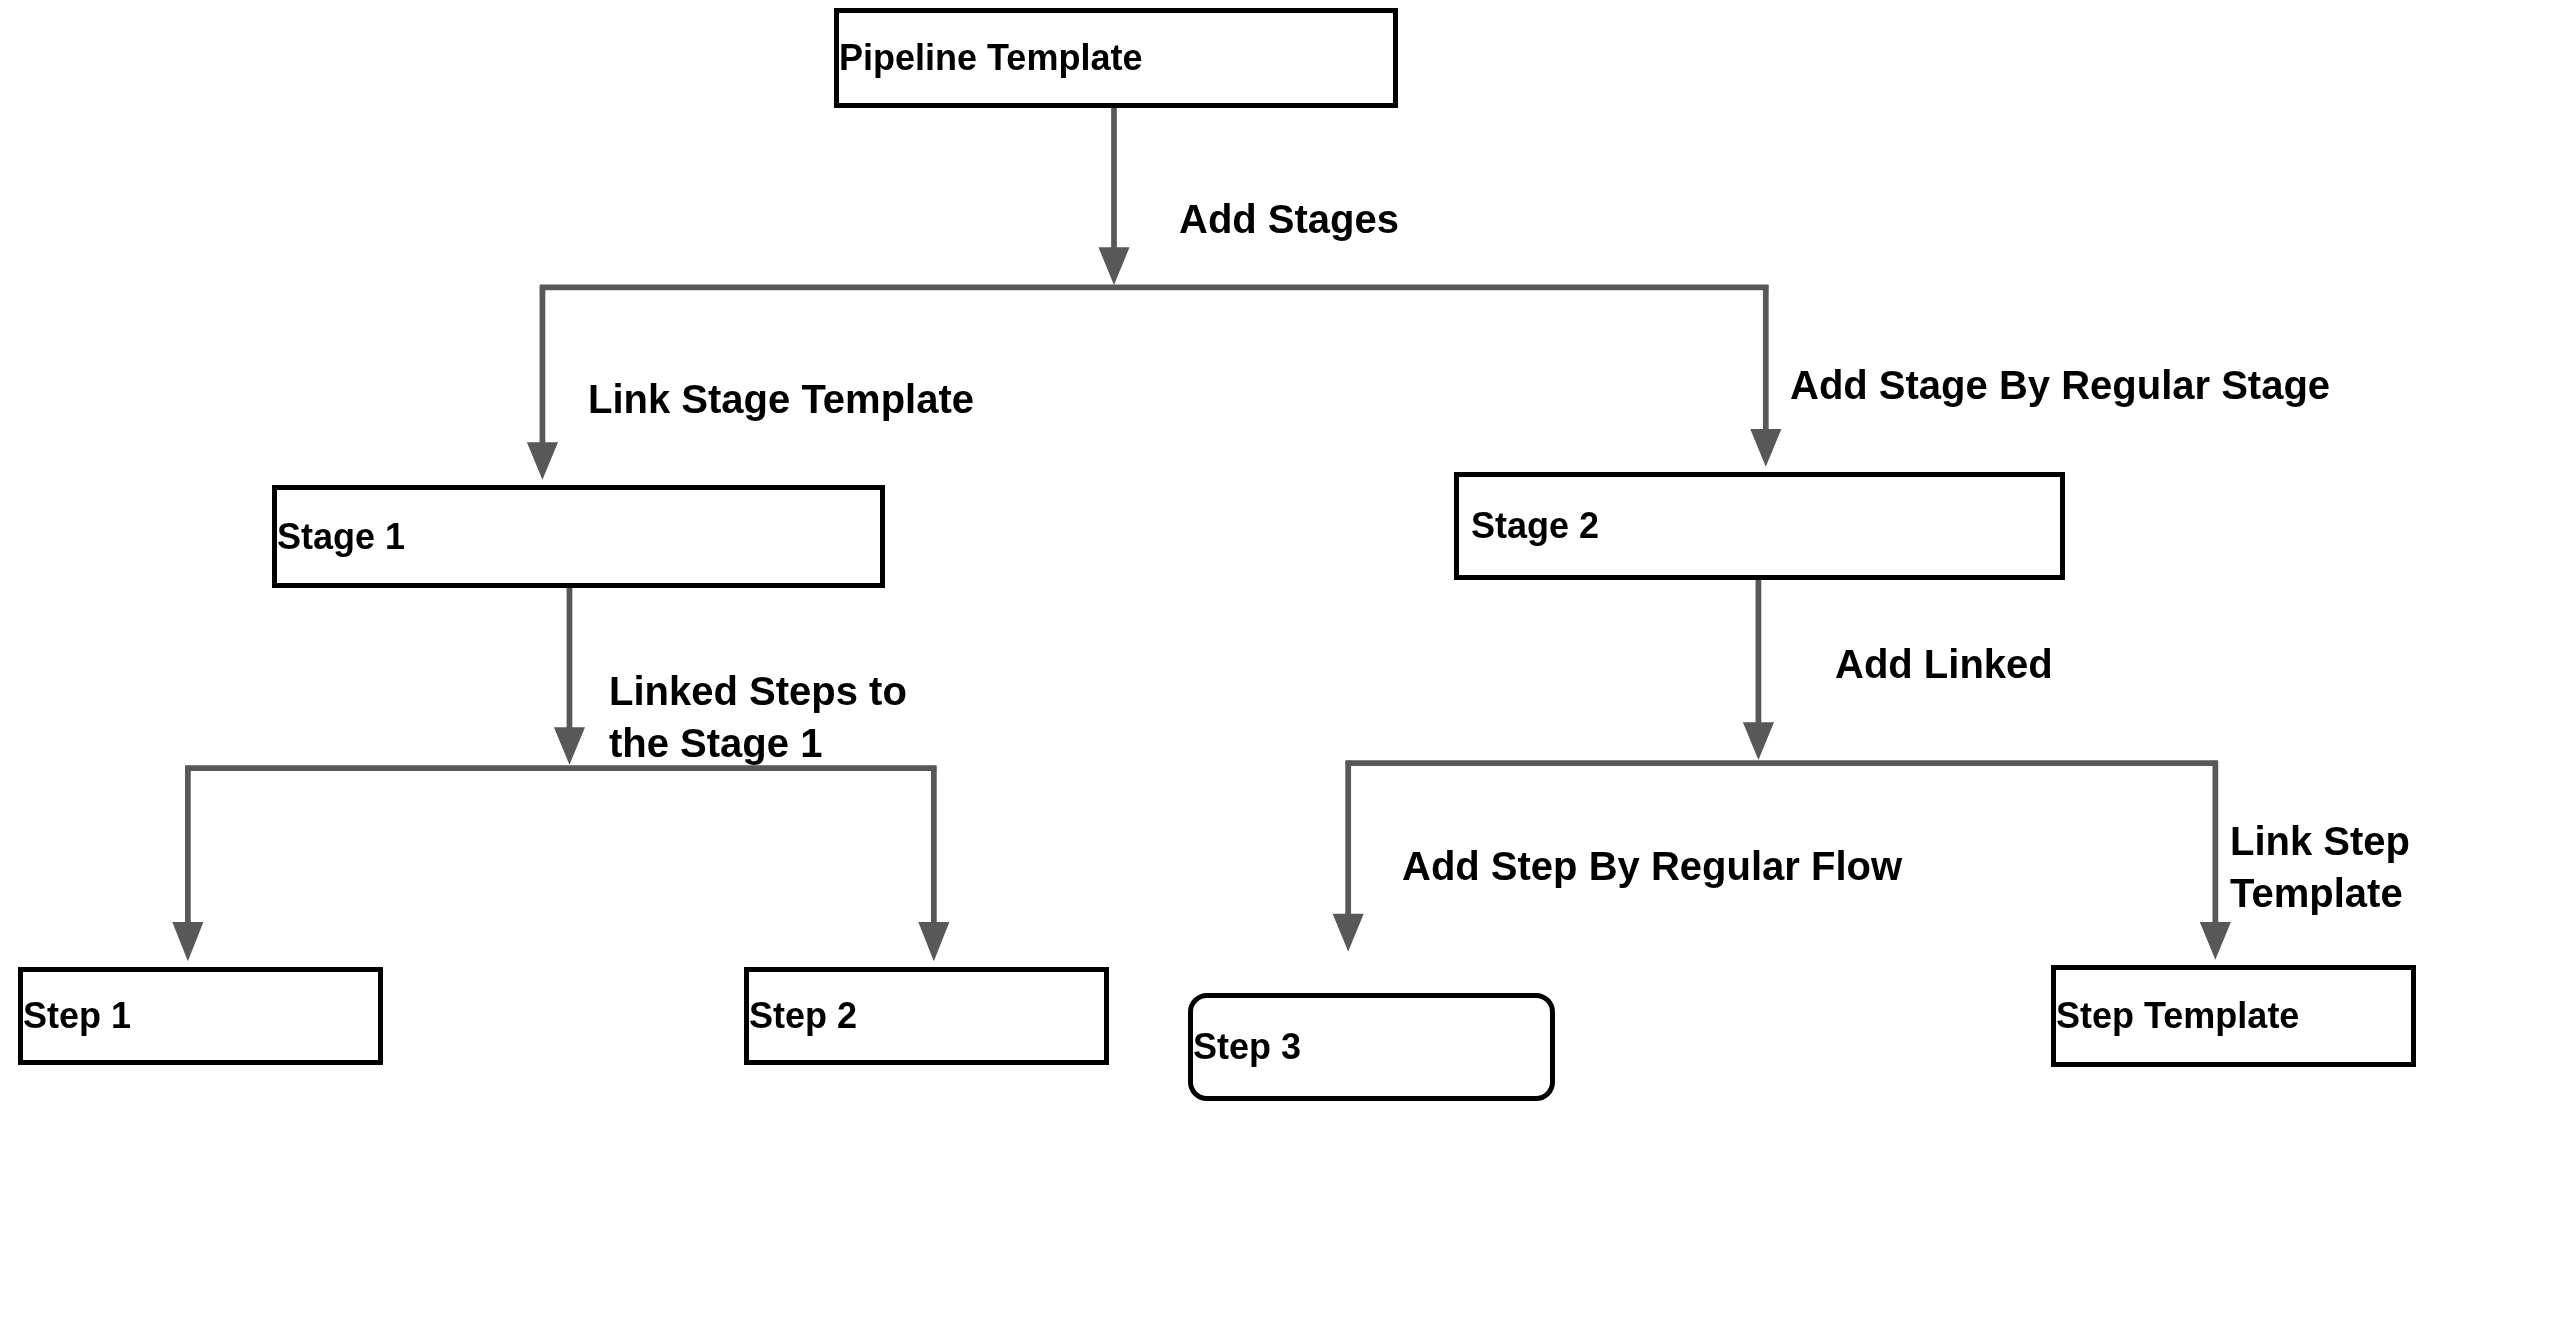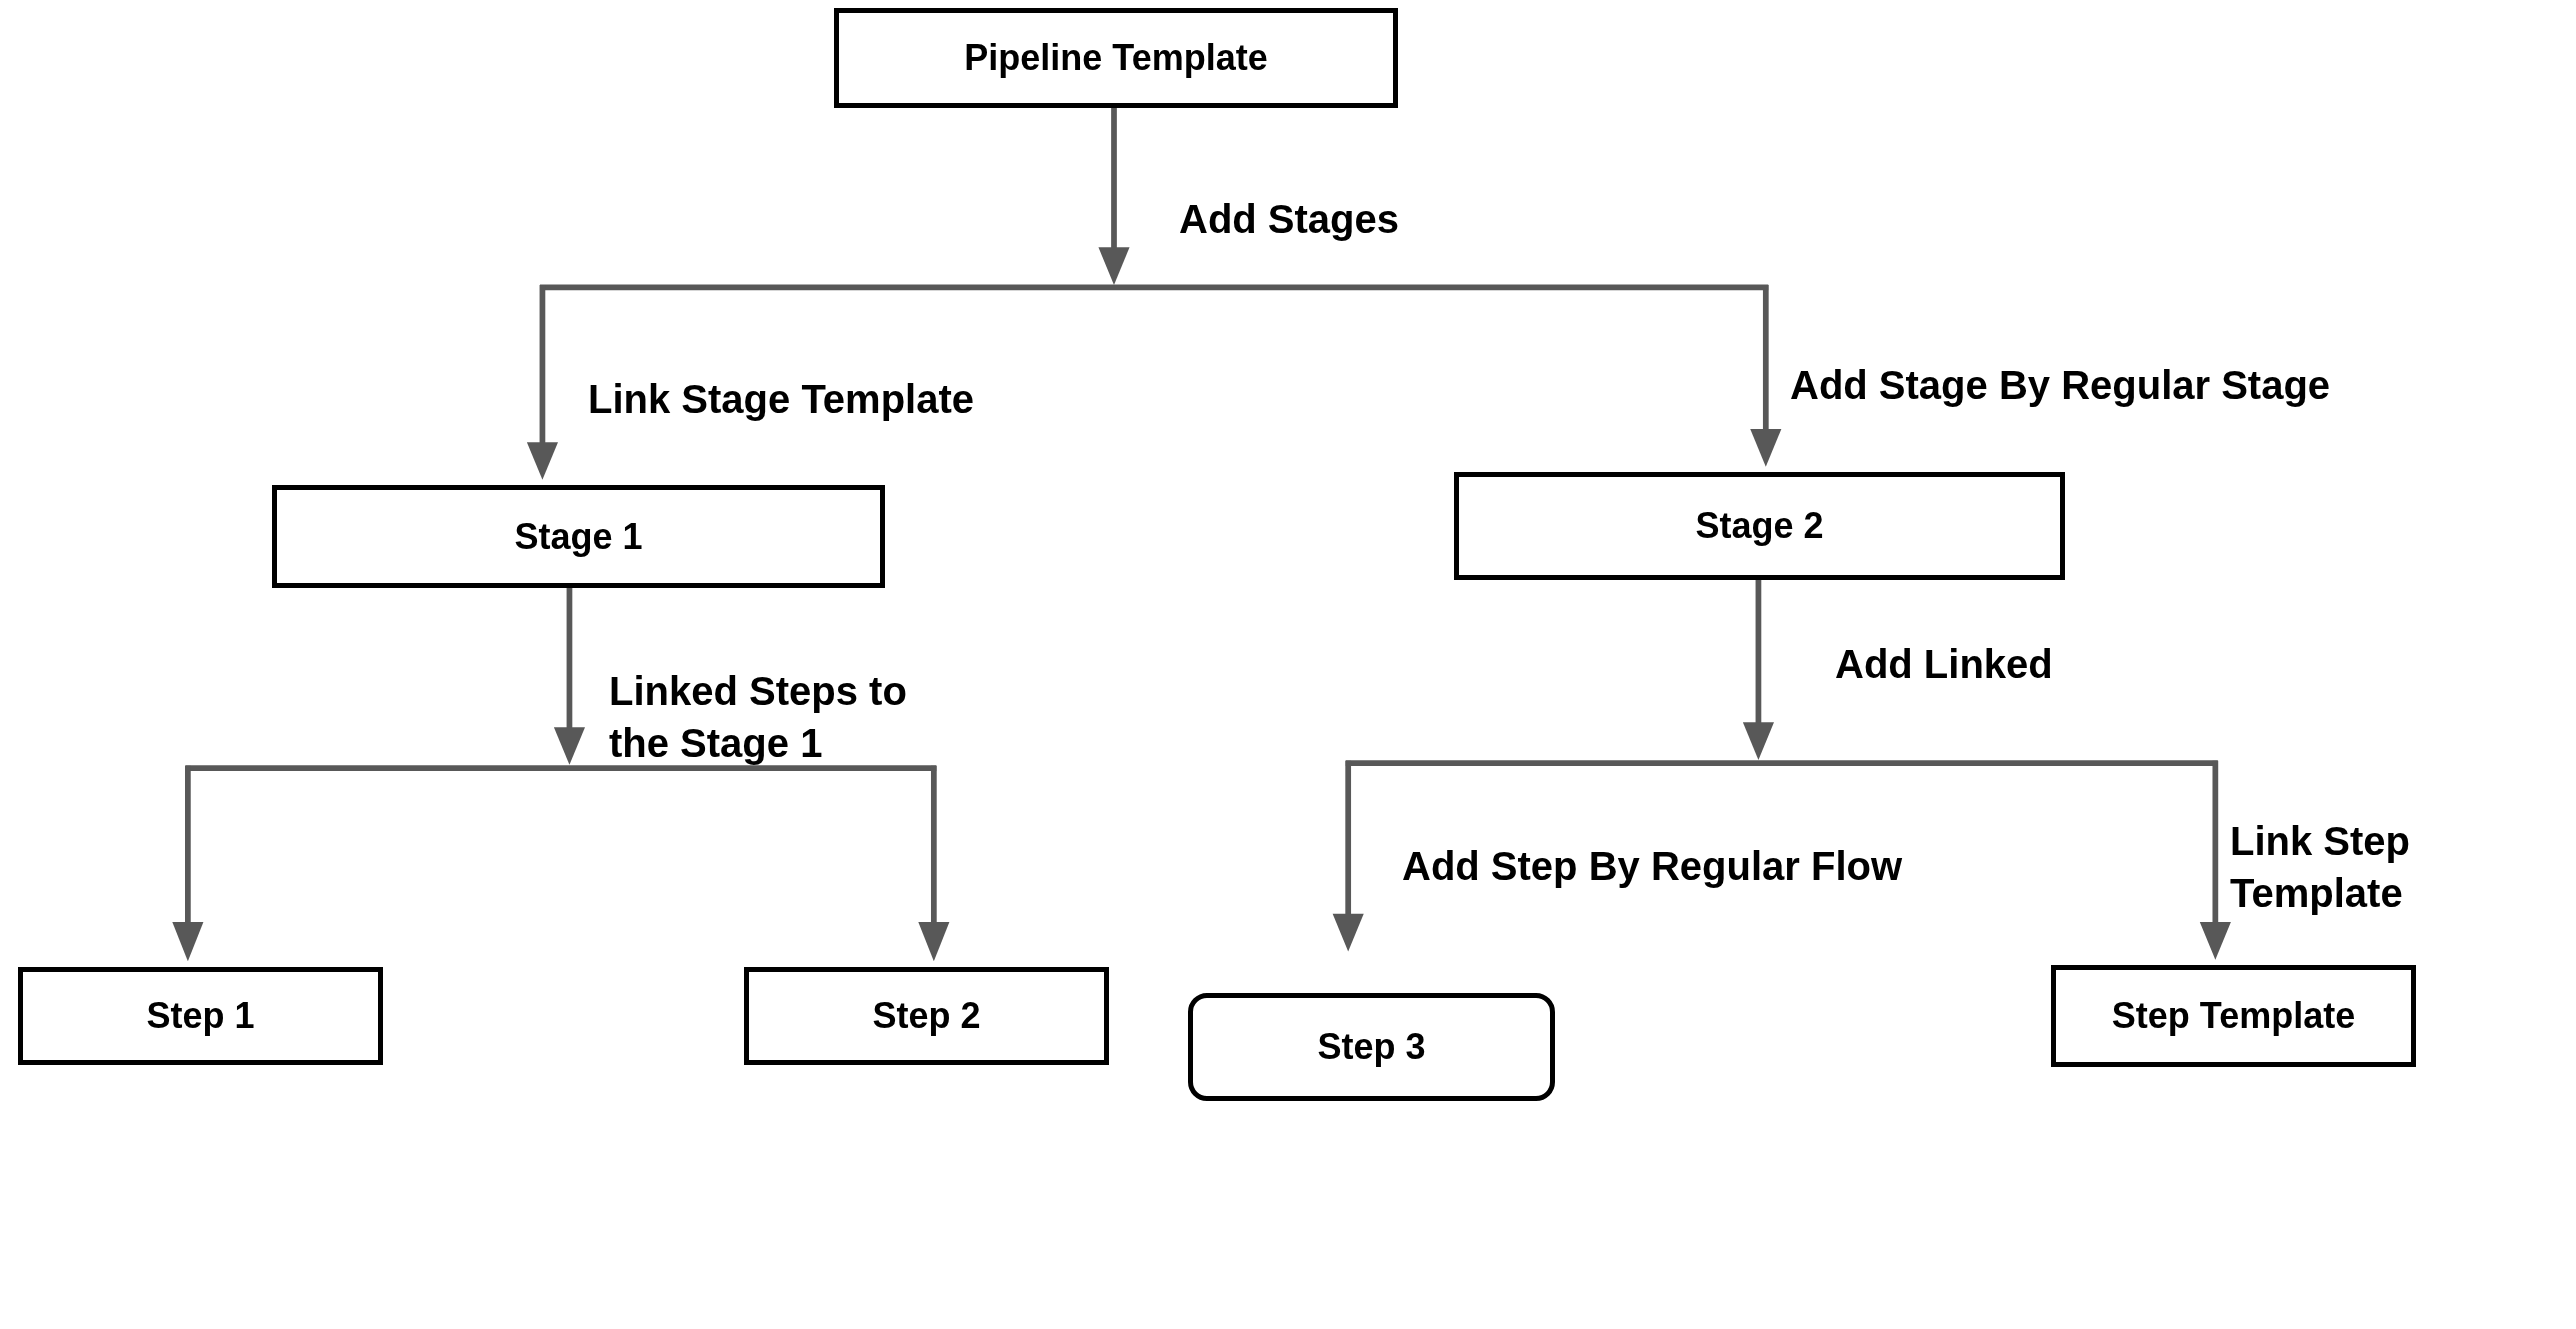--- a/index.html
+++ b/index.html
@@ -34,21 +34,21 @@
     stroke-width: 7;
     fill: none;
   }
   .arrowhead { fill: var(--connector); stroke: none; }
   .node {
     position: absolute;
     background: var(--node-fill);
     border: 5.7px solid var(--node-border);
     display: flex;
     align-items: center;
-    justify-content: center;
+    justify-content: flex-start;
   }
   .node-label {
     font-weight: 700;
     font-size: 36px;
     color: var(--node-text);
     white-space: nowrap;
   }
   .edge-label {
     position: absolute;
     font-weight: 700;
@@ -91,21 +91,21 @@
   </svg>
 
   <div class="node" style="left:834px; top:8.2px; width:564px; height:100px;">
     <span class="node-label">Pipeline Template</span>
   </div>
 
   <div class="node" style="left:272px; top:485px; width:613px; height:103px;">
     <span class="node-label">Stage 1</span>
   </div>
 
-  <div class="node" style="left:1454px; top:472px; width:611px; height:108px;">
+  <div class="node" style="left:1454px; top:472px; width:611px; height:108px;padding-left:12px;">
     <span class="node-label">Stage 2</span>
   </div>
 
   <div class="node" style="left:18px; top:967px; width:365px; height:98px;">
     <span class="node-label">Step 1</span>
   </div>
 
   <div class="node" style="left:744px; top:967px; width:365px; height:98px;">
     <span class="node-label">Step 2</span>
   </div>

